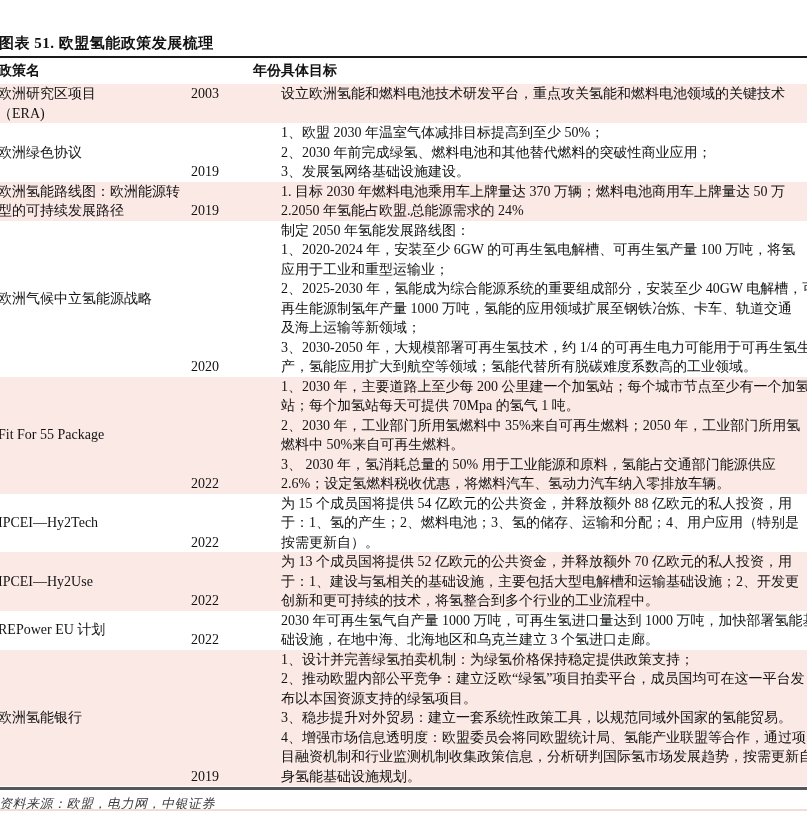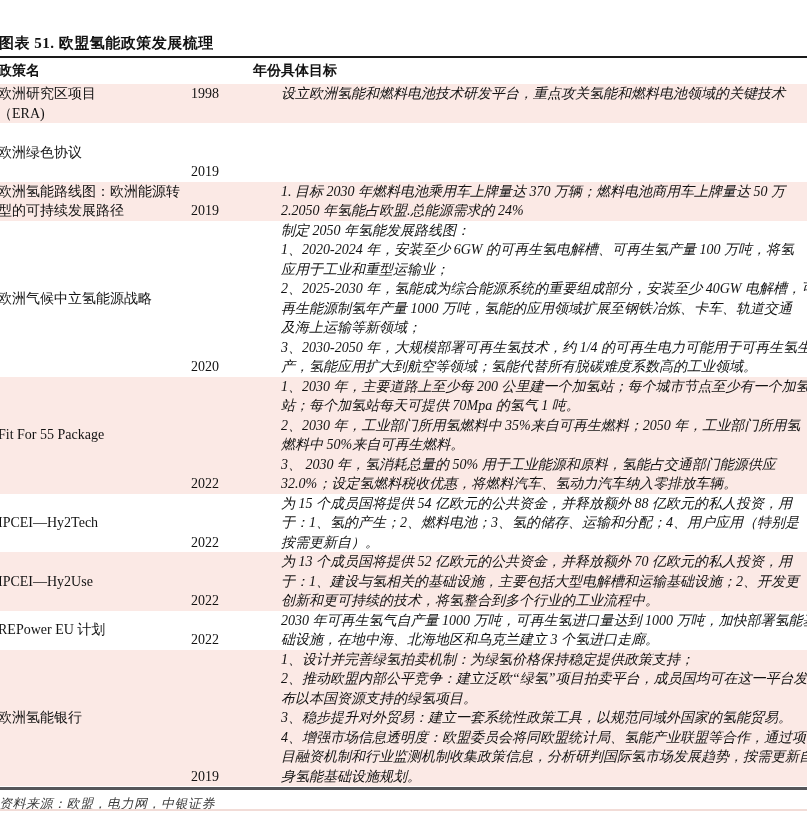--- a/index.html
+++ b/index.html
@@ -38,21 +38,21 @@
     width:193px; flex:none;
     display:flex; flex-direction:column; justify-content:center;
     padding-right:4px;
     overflow:hidden;
   }
   .cell-year {
     width:90px; flex:none;
     display:flex; flex-direction:column; justify-content:flex-end;
   }
   .row.v-top .cell-policy, .row.v-top .cell-year { justify-content:flex-start; }
-  .cell-target { flex:1; min-width:0; overflow:hidden;font-style:italic; }
+  .cell-target { flex:1; min-width:0; overflow:hidden; }
   .pline, .tline, .yline { white-space:nowrap; overflow:hidden; }
   .bottom-rule { border-top:3px solid #55565a; margin-top:1px; }
   .footer {
     padding:5px 0 0 1px;
     font-size:13px;
     font-style:italic;
     color:#3c3c3c;
     line-height:17px;
     letter-spacing:0.5px;
   }
@@ -75,33 +75,38 @@
         <div class="col-year">年份</div>
         <div class="col-target">具体目标</div>
       </div>
       <div id="tbody">
   <div class="row shaded v-top" style="min-height: 39px;">
     <div class="cell cell-policy">
               <div class="pline">欧洲研究区项目</div>
               <div class="pline">（ERA)</div>
             </div>
     <div class="cell cell-year">
-              <div class="yline">1998</div>
+              <div class="yline">2003</div>
             </div>
     <div class="cell cell-target">
               <div class="tline">设立欧洲氢能和燃料电池技术研发平台，重点攻关氢能和燃料电池领域的关键技术</div>
             </div>
   </div>
 
   <div class="row" style="min-height: 58.5px;">
     <div class="cell cell-policy">
               <div class="pline">欧洲绿色协议</div>
             </div>
     <div class="cell cell-year">
               <div class="yline">2019</div>
+            </div>
+    <div class="cell cell-target">
+              <div class="tline">1、欧盟 2030 年温室气体减排目标提高到至少 50%；</div>
+              <div class="tline">2、2030 年前完成绿氢、燃料电池和其他替代燃料的突破性商业应用；</div>
+              <div class="tline">3、发展氢网络基础设施建设。</div>
             </div>
   </div>
 
   <div class="row shaded" style="min-height: 39px;">
     <div class="cell cell-policy">
               <div class="pline">欧洲氢能路线图：欧洲能源转</div>
               <div class="pline">型的可持续发展路径</div>
             </div>
     <div class="cell cell-year">
               <div class="yline">2019</div>
@@ -137,21 +142,21 @@
             </div>
     <div class="cell cell-year">
               <div class="yline">2022</div>
             </div>
     <div class="cell cell-target">
               <div class="tline">1、2030 年，主要道路上至少每 200 公里建一个加氢站；每个城市节点至少有一个加氢</div>
               <div class="tline">站；每个加氢站每天可提供 70Mpa 的氢气 1 吨。</div>
               <div class="tline">2、2030 年，工业部门所用氢燃料中 35%来自可再生燃料；2050 年，工业部门所用氢</div>
               <div class="tline">燃料中 50%来自可再生燃料。</div>
               <div class="tline">3、 2030 年，氢消耗总量的 50% 用于工业能源和原料，氢能占交通部门能源供应</div>
-              <div class="tline">32.0%；设定氢燃料税收优惠，将燃料汽车、氢动力汽车纳入零排放车辆。</div>
+              <div class="tline">2.6%；设定氢燃料税收优惠，将燃料汽车、氢动力汽车纳入零排放车辆。</div>
             </div>
   </div>
 
   <div class="row" style="min-height: 58.5px;">
     <div class="cell cell-policy">
               <div class="pline">IPCEI—Hy2Tech</div>
             </div>
     <div class="cell cell-year">
               <div class="yline">2022</div>
             </div>

